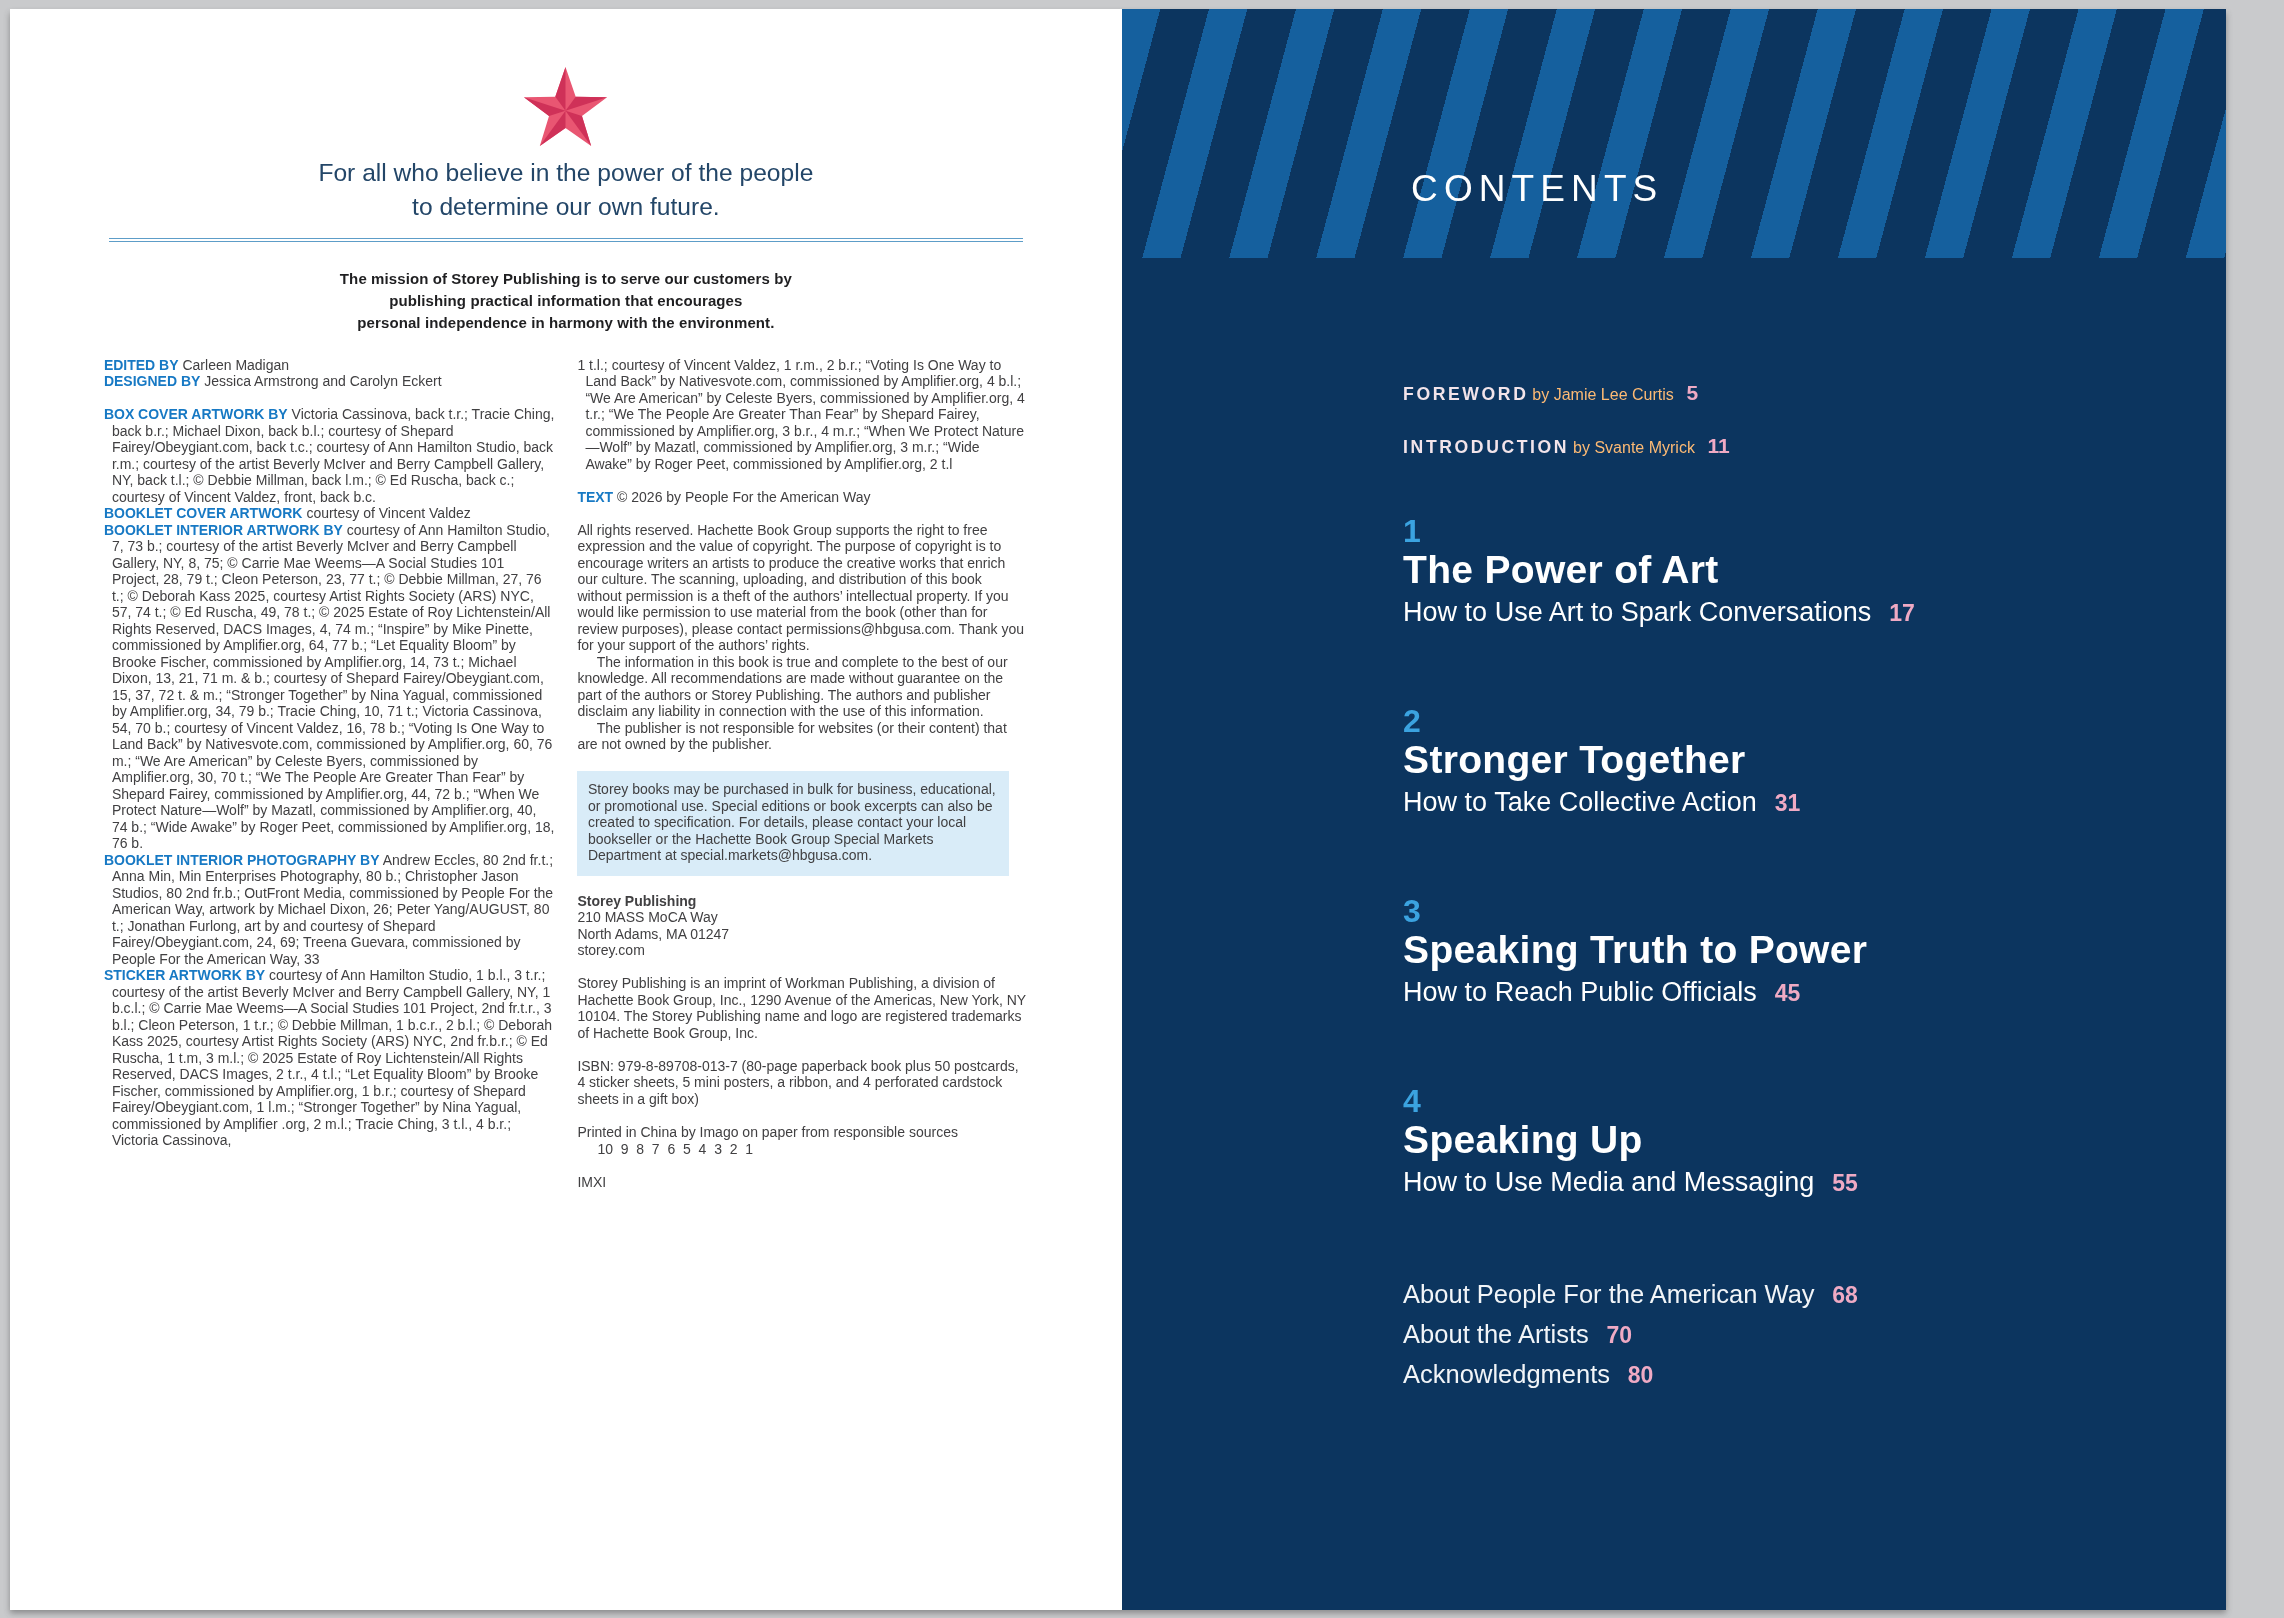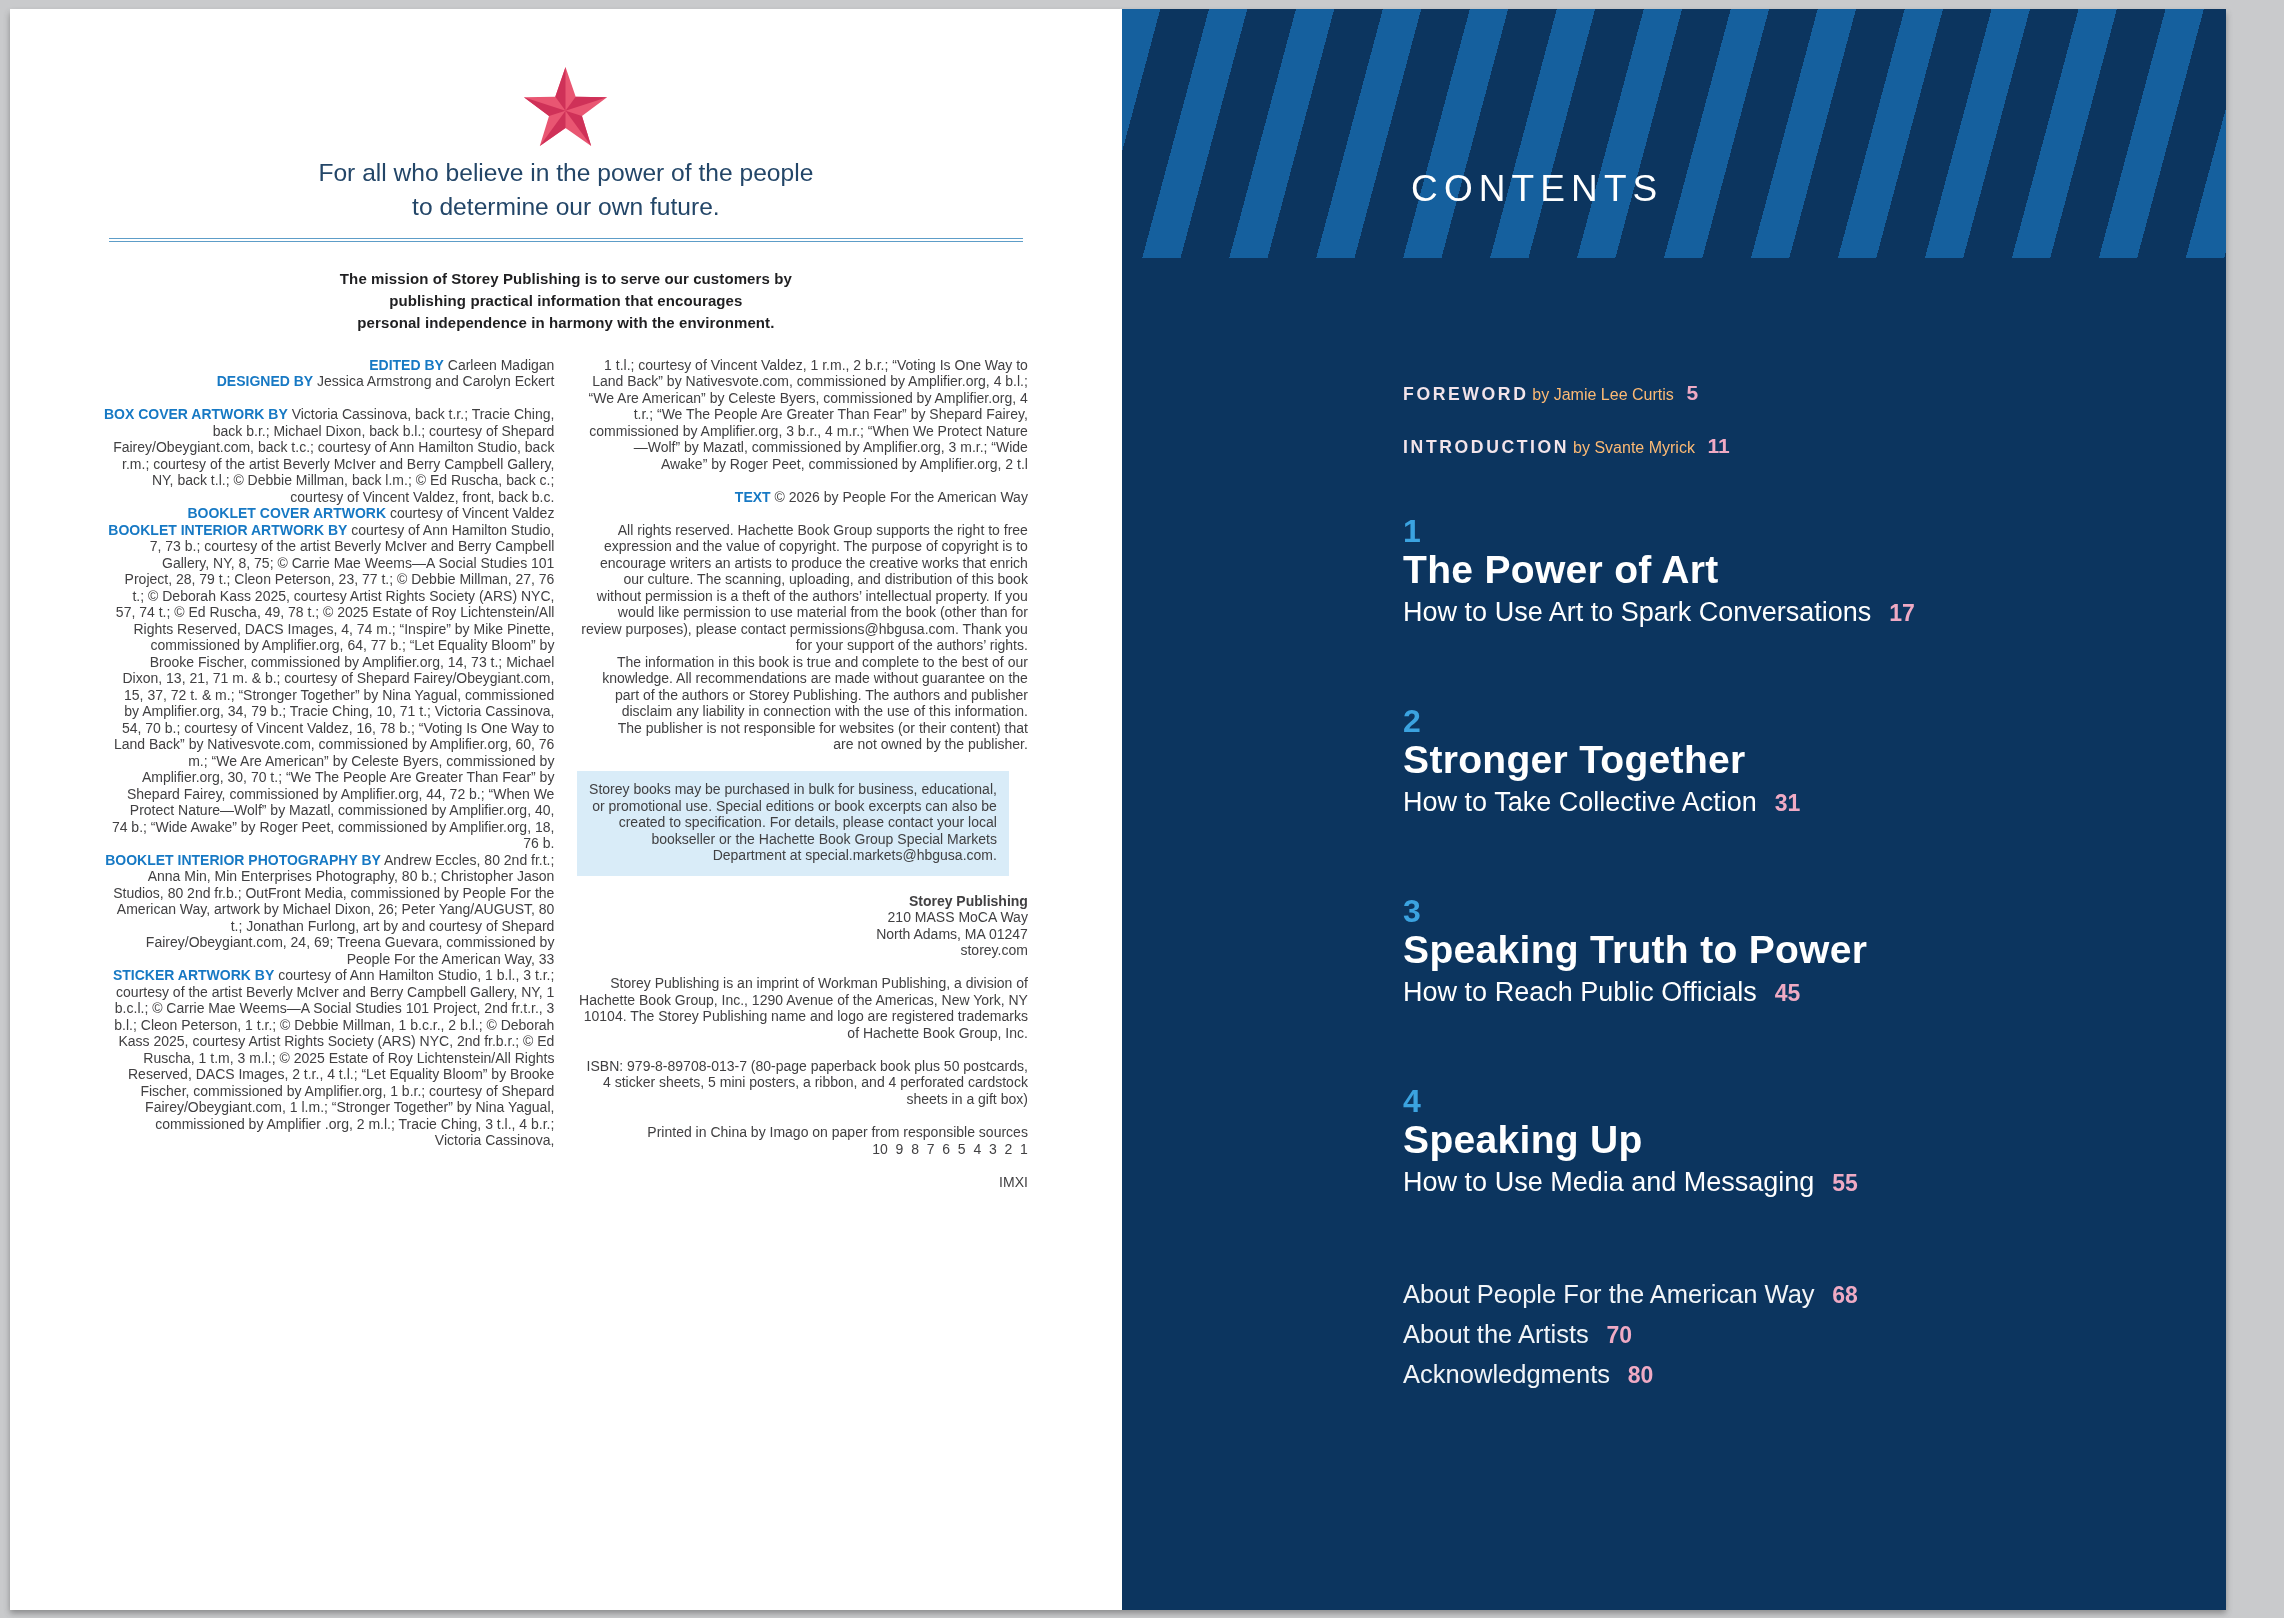--- a/index.html
+++ b/index.html
@@ -45,21 +45,21 @@
     letter-spacing:0.1px;
   }
   .credits{
     width:924px;
     margin:23px auto 0 auto;
     display:flex;
     gap:23px;
     color:#414042;
     font-size:14px;line-height:16.5px;
   }
-  .credcol{width:451px;text-align:right;}
+  .credcol{width:451px;}
   .cred{margin:0;text-indent:-8px;padding-left:8px;}
   .cred.gap{margin-top:16.7px;}
   .lbl{color:#1779c4;font-weight:700;}
   .rights p{margin:0;}
   .rights p.ind{text-indent:19.3px;}
   .blank{height:16.7px;}
   .bulk-box{
     background:#d9ecf8;
     padding:10.5px 12.3px 12.3px 10.5px;
     margin-top:17.6px;

